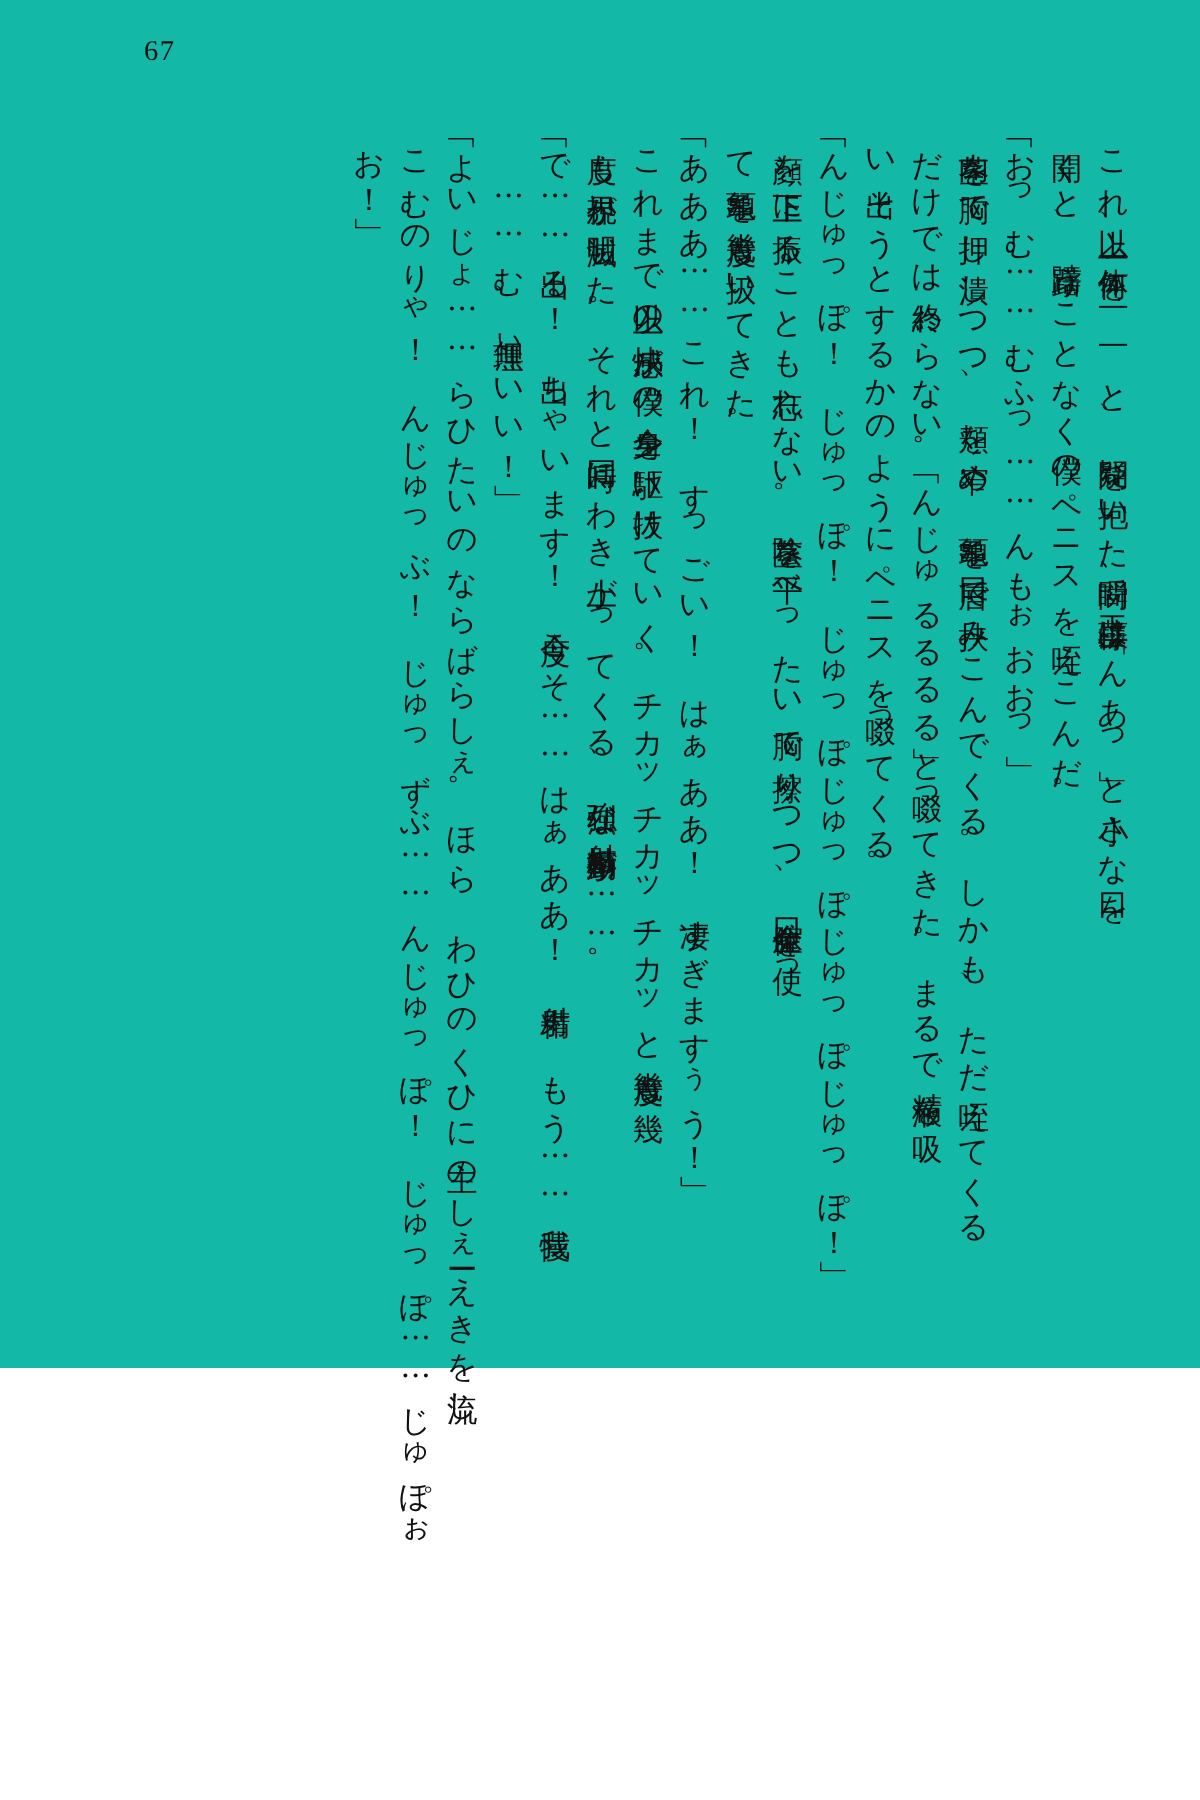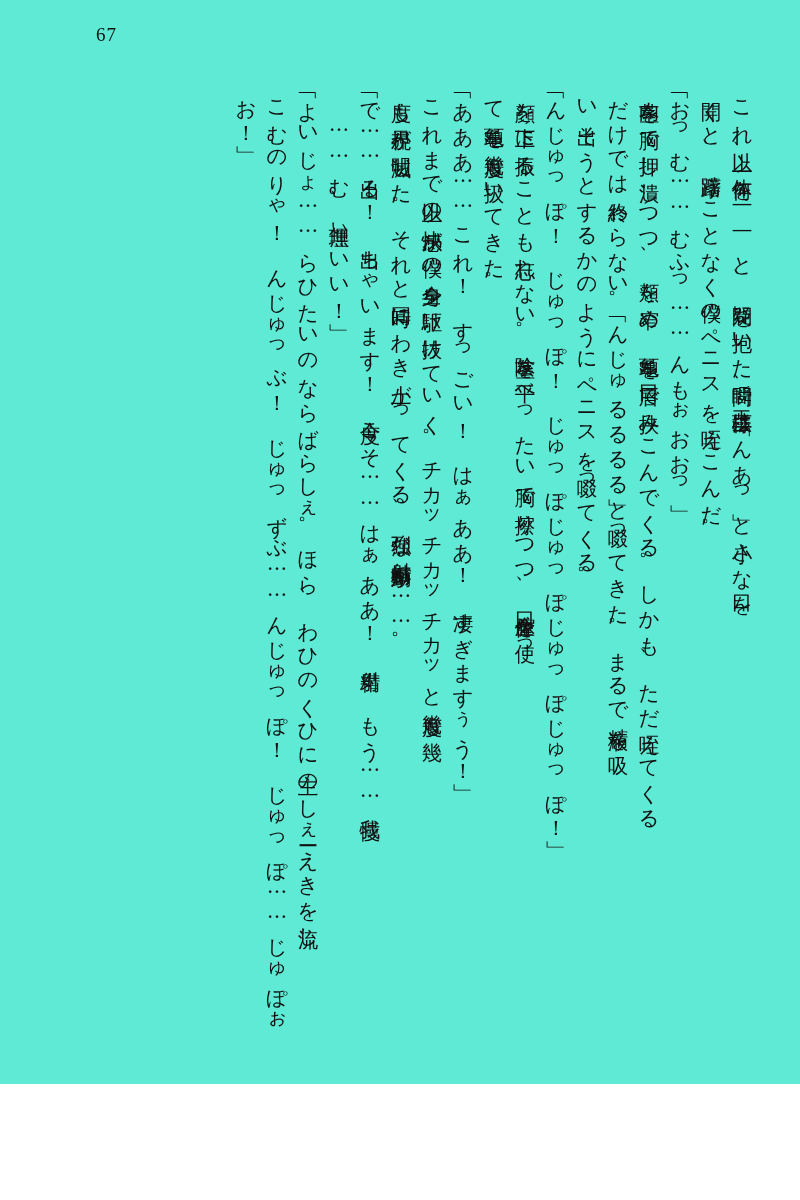--- a/index.html
+++ b/index.html
@@ -10,22 +10,22 @@
   body {
     width: 800px;
     height: 1200px;
     font-family: "Liberation Serif", "DejaVu Serif", serif;
     color: #111111;
     overflow: hidden;
   }
   .page {
     position: relative;
     width: 800px;
-    height: 1084px;
-    background: #5eead4;
+    height: 912px;
+    background: #14b8a6;
     box-sizing: border-box;
   }
   .page-number {
     position: absolute;
     top: 24px;
     left: 96px;
     font-size: 19px;
     letter-spacing: 1px;
     color: #111111;
     font-family: "Liberation Serif", "DejaVu Serif", serif;

